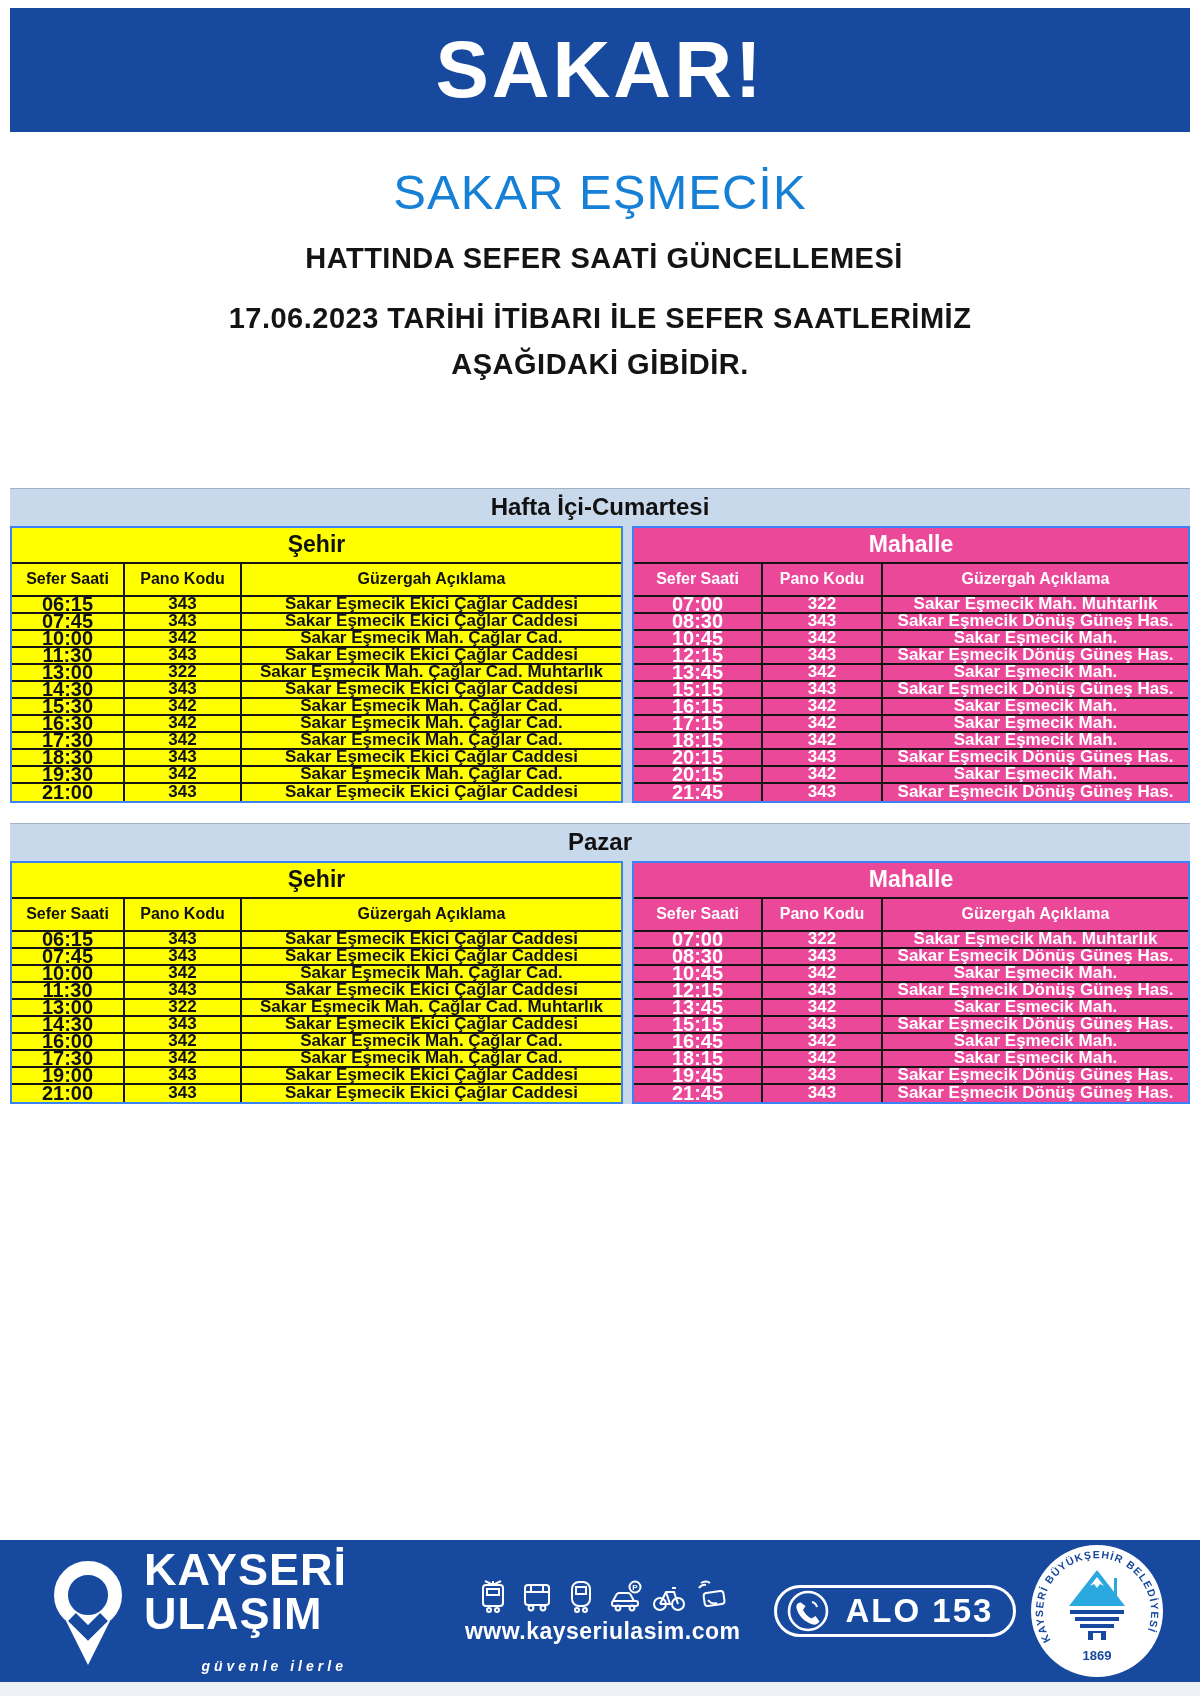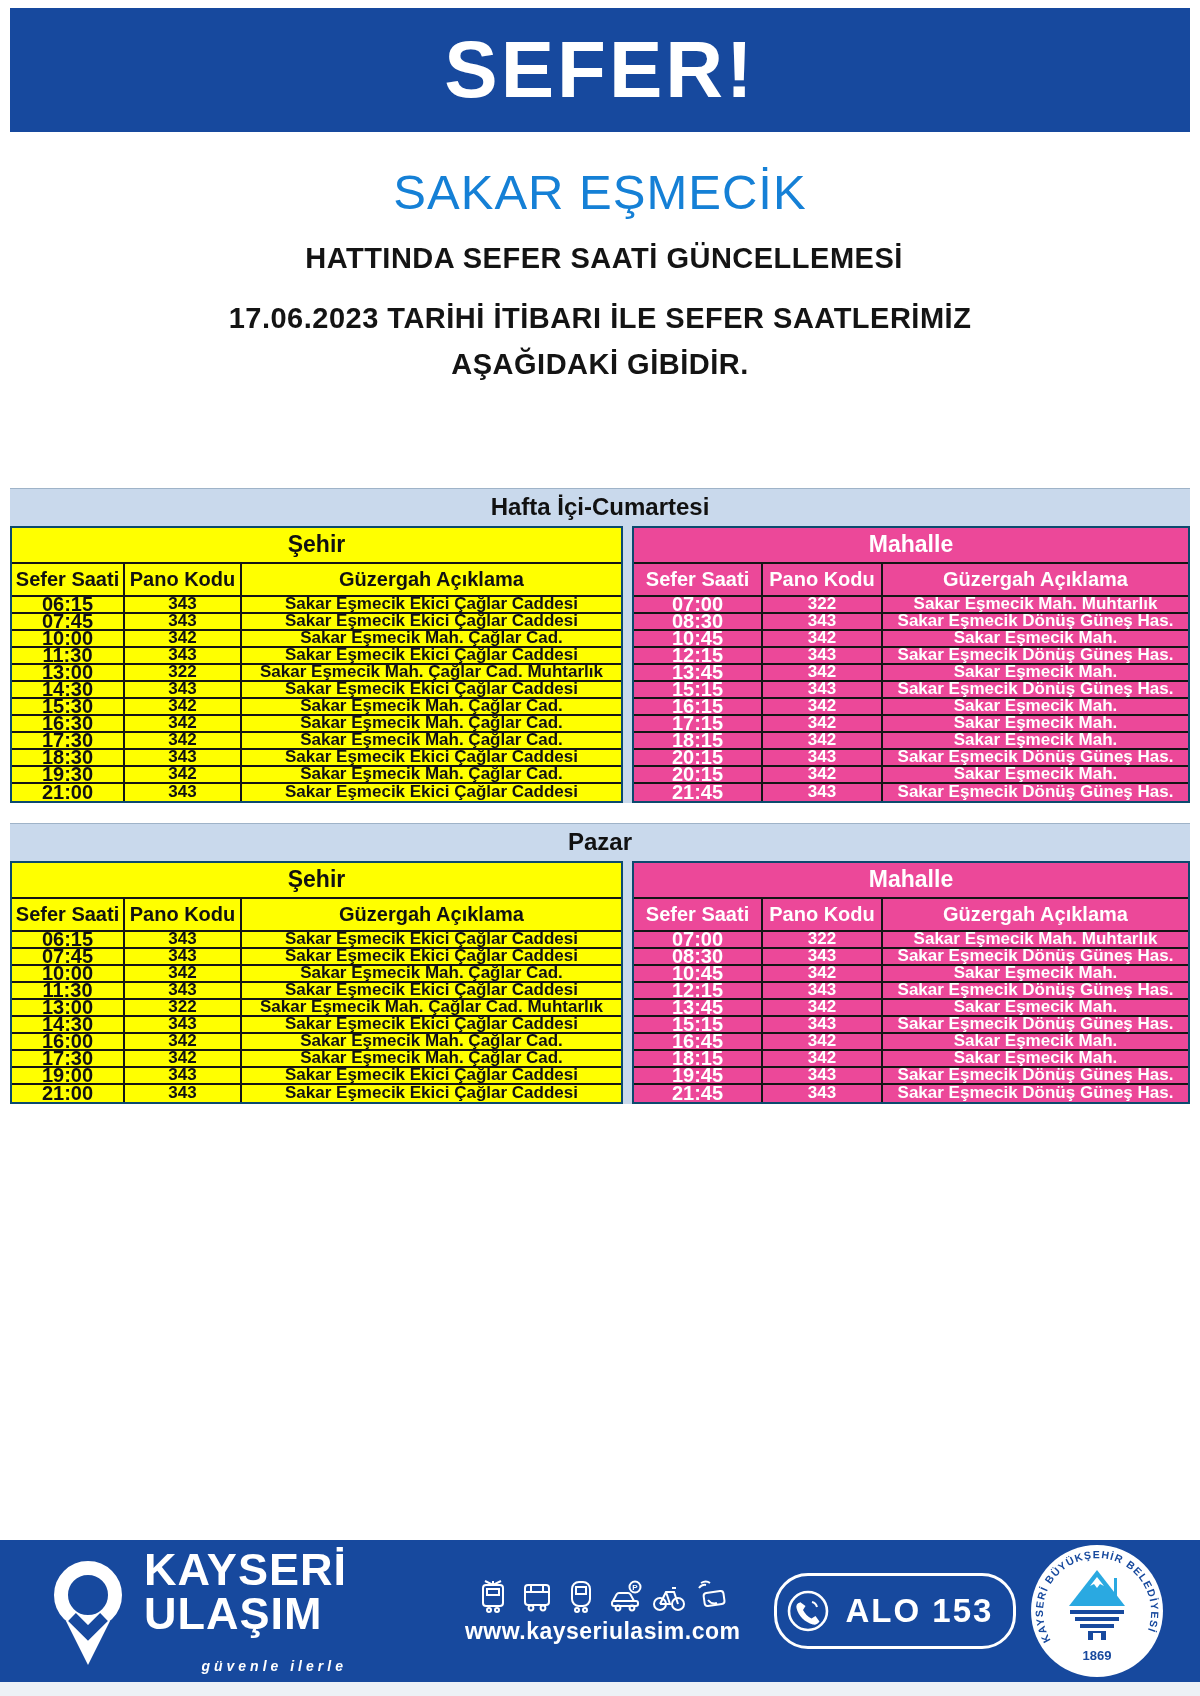--- a/index.html
+++ b/index.html
@@ -29,66 +29,66 @@
   }
   
   .section { margin:0 10px; background:#C9D9EC; border-top:1px solid #9fb3c8; }
   .section-1 { margin-top:100px; }
   .section-2 { margin-top:20px; }
   .section-title {
     height:37px; display:flex; align-items:center; justify-content:center;
     font-size:24px; font-weight:800; color:#111;
   }
   .tables { display:flex; gap:9px; }
-  .table { border:2px solid #0c4a6e; }
+  .table { border:2px solid #3b82f6; }
   .table-sehir { width:613px; background:#FFFF00; color:#111; }
   .table-mahalle { flex:1; background:#ec4899; color:#fff; }
   .t-title {
     height:36px; display:flex; align-items:center; justify-content:center;
     font-size:23px; font-weight:800; border-bottom:2px solid #151515;
   }
   .tr { display:grid; height:17px; border-bottom:2px solid #151515; }
   .t-head { height:33px; }
   .t-body .tr:last-child { border-bottom:none;border-radius:6px; }
   .table-sehir .tr { grid-template-columns:111px 117px 1fr; }
   .table-mahalle .tr { grid-template-columns:127px 120px 1fr; }
   .td {
     display:flex; align-items:center; justify-content:center;
     font-weight:800; font-size:17px; overflow:hidden; white-space:nowrap;
   }
   .td + .td { border-left:2px solid #151515; }
-  .t-head .td { font-size:20px; }
+  .t-head .td { font-size:16px; }
   .col-time { font-size:20px; }
   
   .footer {
     position:absolute; left:0; right:0; bottom:14px; height:142px;
     background:#17499E; display:flex; align-items:center; padding:12px 30px;
   }
   .bottom-strip { position:absolute; left:0; right:0; bottom:0; height:14px; background:#EDF1F6; }
   .brand { display:flex; align-items:center; margin-left:18px; }
   .pin { width:80px; height:118px; margin-top:6px; }
   .brand-text { margin-left:16px; color:#fff; }
   .brand-line { font-size:45px; font-weight:800; line-height:.98; letter-spacing:1px; }
   .tagline { margin-top:22px; text-align:right; font-size:14px; font-style:italic; letter-spacing:4px; font-weight:700; }
   .transit { margin-left:118px; display:flex; flex-direction:column; align-items:center; color:#fff; }
   .icon-row { display:flex; gap:8px; align-items:flex-end; }
   .t-icon { width:36px; height:36px; }
   .website { margin-top:4px; font-size:23px; font-weight:800; letter-spacing:.5px; }
   .alo-pill {
-    margin-left:34px; height:76px; min-width:212px; border:3px solid #fff; border-radius:34px;
+    margin-left:34px; height:52px; min-width:212px; border:3px solid #fff; border-radius:34px;
     display:flex; align-items:center; padding:0 20px 0 8px; color:#fff; gap:14px;
   }
   .alo-text { font-size:33px; font-weight:800; letter-spacing:2px; }
   .seal { margin-left:auto; margin-right:6px; width:134px; height:134px; }
 </style>
 </head>
 <body>
 
 <div class="banner">
-  <span>SEFER!</span>
+  <span>SAKAR!</span>
 </div>
 
 <div class="line-name">SAKAR EŞMECİK</div>
 <div class="subtitle">HATTINDA SEFER SAATİ GÜNCELLEMESİ</div>
 <div class="announce">
   <div>17.06.2023 TARİHİ İTİBARI İLE SEFER SAATLERİMİZ</div>
   <div>AŞAĞIDAKİ GİBİDİR.</div>
 </div>
 
 <div class="section section-1">

